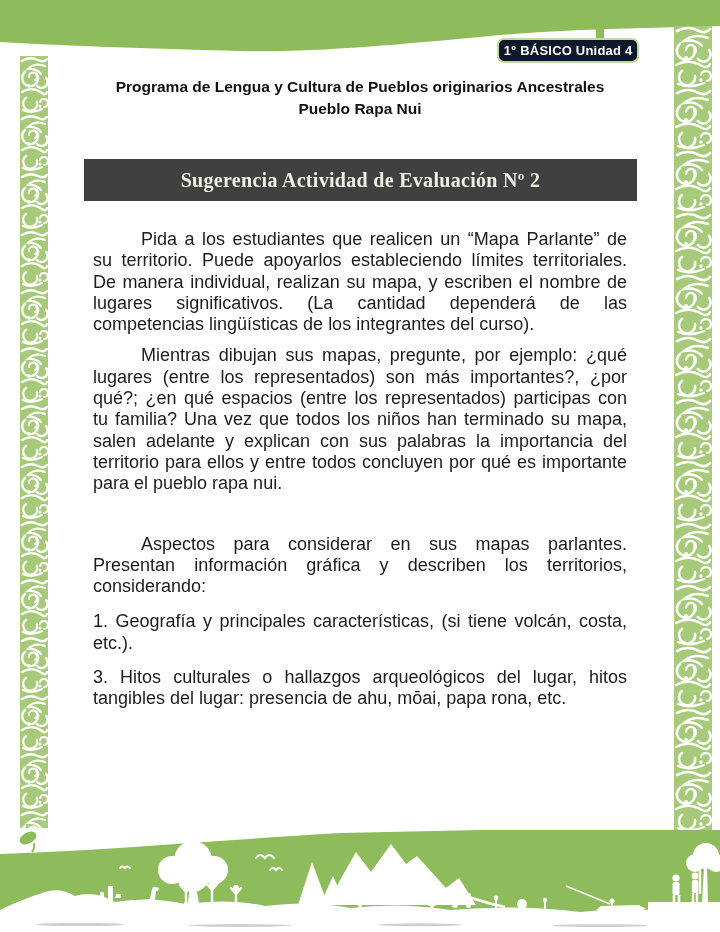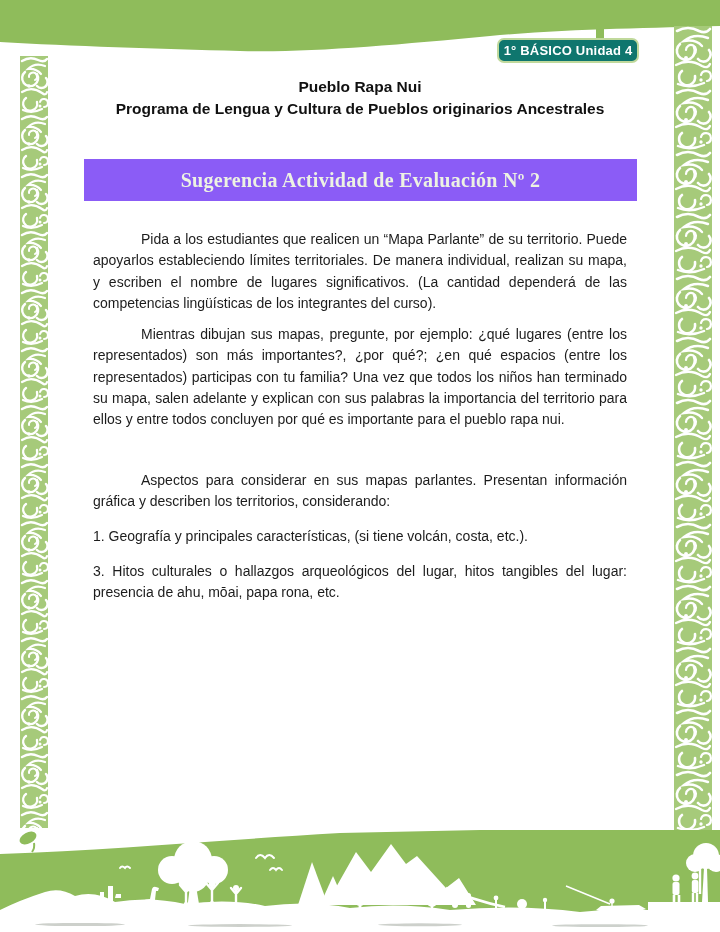--- a/index.html
+++ b/index.html
@@ -7,47 +7,47 @@
     position:relative;
     width:720px;height:932px;
     background:#ffffff;
     overflow:hidden;
     font-family:"Liberation Sans", sans-serif;
   }
   
   .top-band{position:absolute;top:0;left:0;width:720px;height:70px;}
   .unit-badge{
     position:absolute;top:38px;left:497px;width:142px;height:25px;
-    background:#0f766e;border:2px solid #c0d99c;border-radius:7px;
+    background:#0f172a;border:2px solid #c0d99c;border-radius:7px;
     box-sizing:border-box;
     display:flex;align-items:center;justify-content:center;
     color:#ffffff;font-size:13px;font-weight:600;letter-spacing:.2px;
   }
   
   .ornament{position:absolute;display:block;}
   .ornament.left{left:20px;top:56px;width:28px;height:772px;}
   .ornament.right{left:674px;top:26px;width:38px;height:826px;}
   
   .doc-header{
     position:absolute;top:76px;left:93px;width:534px;
     text-align:center;color:#111111;
     font-weight:700;font-size:15.5px;line-height:22px;
   }
   
   .section-banner{
     position:absolute;top:159px;left:84px;width:553px;height:42px;
-    background:#8b5cf6;
+    background:#404040;
     display:flex;align-items:center;justify-content:center;
     color:#edf2e3;font-family:"Liberation Serif", serif;
     font-weight:700;font-size:20px;letter-spacing:.3px;
   }
   
   .doc-body{
     position:absolute;top:229px;left:93px;width:534px;
-    color:#1c1c1c;font-size:14px;line-height:21.3px;
+    color:#1c1c1c;font-size:18px;line-height:21.3px;
     text-align:justify;
   }
   .doc-body p{margin:0 0 10px 0;text-indent:48px;}
   .doc-body p.no-indent{text-indent:0;margin:0 0 13px 0;}
   .doc-body p.pre-list{margin-bottom:14px;margin-top:39px;}
   
   .footer-landscape{position:absolute;left:0;top:830px;width:720px;height:102px;}
 </style>
 </head>
 <body>
@@ -101,22 +101,22 @@
           <path stroke-width="2.4" d="M4 58 Q16 63 30 57"></path>
         </g>
         <circle cx="12" cy="32" r="2" fill="#ffffff"></circle>
         <circle cx="27" cy="54" r="1.7" fill="#ffffff"></circle>
       </pattern>
     </defs>
     <rect width="38" height="826" fill="url(#koruR)"></rect>
   </svg>
 
   <div class="doc-header">
+    <div>Programa de Lengua y Cultura de Pueblos originarios Ancestrales</div>
     <div>Pueblo Rapa Nui</div>
-    <div>Programa de Lengua y Cultura de Pueblos originarios Ancestrales</div>
   </div>
 
   <div class="section-banner">
     <span>Sugerencia Actividad de Evaluación Nº 2</span>
   </div>
 
   <div class="doc-body">
     <p>Pida a los estudiantes que realicen un “Mapa Parlante” de su territorio. Puede apoyarlos estableciendo límites territoriales. De manera individual, realizan su mapa, y escriben el nombre de lugares significativos. (La cantidad dependerá de las competencias lingüísticas de los integrantes del curso).</p>
     <p>Mientras dibujan sus mapas, pregunte, por ejemplo: ¿qué lugares (entre los representados) son más importantes?, ¿por qué?; ¿en qué espacios (entre los representados) participas con tu familia? Una vez que todos los niños han terminado su mapa, salen adelante y explican con sus palabras la importancia del territorio para ellos y entre todos concluyen por qué es importante para el pueblo rapa nui.</p>
     <p class="pre-list">Aspectos para considerar en sus mapas parlantes. Presentan información gráfica y describen los territorios, considerando:</p>

